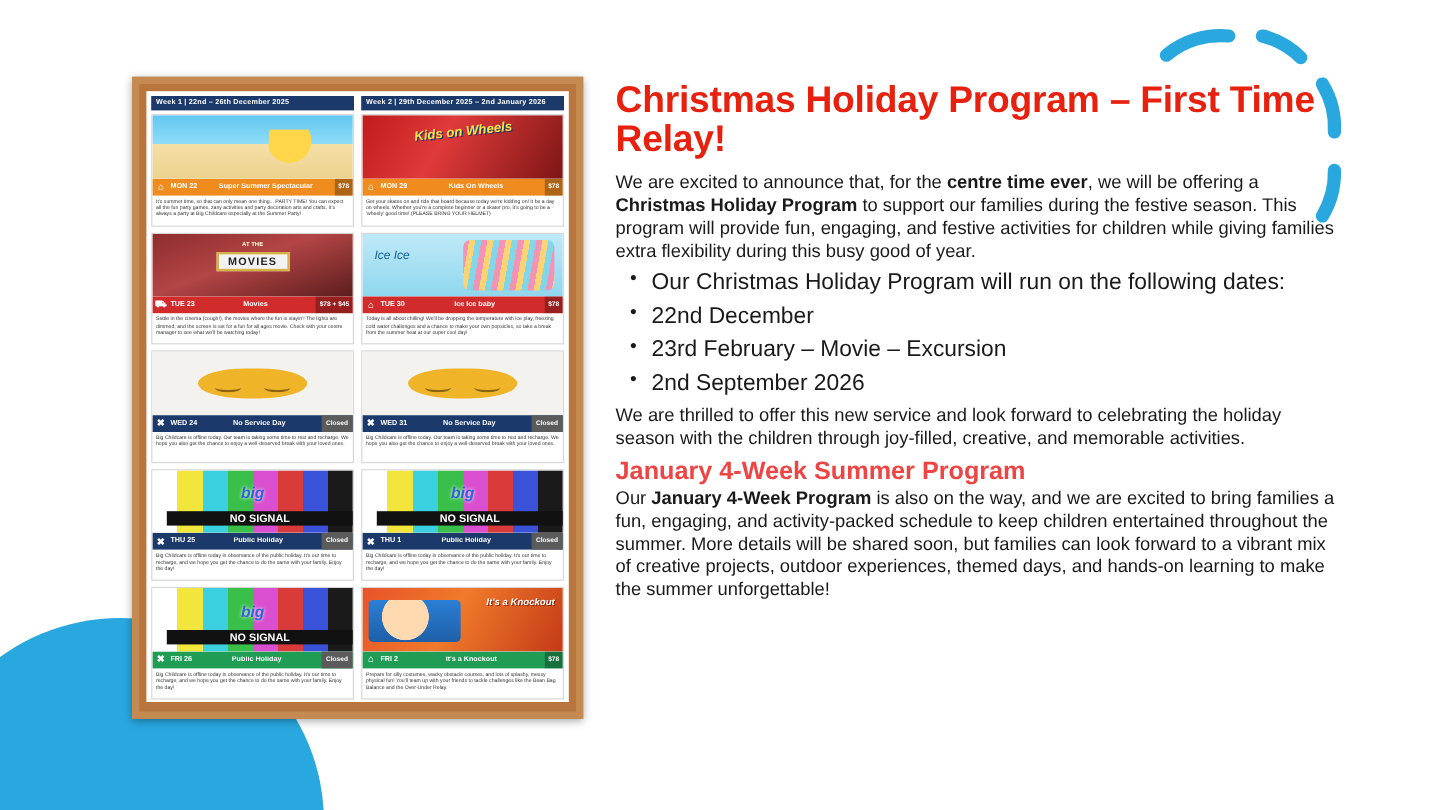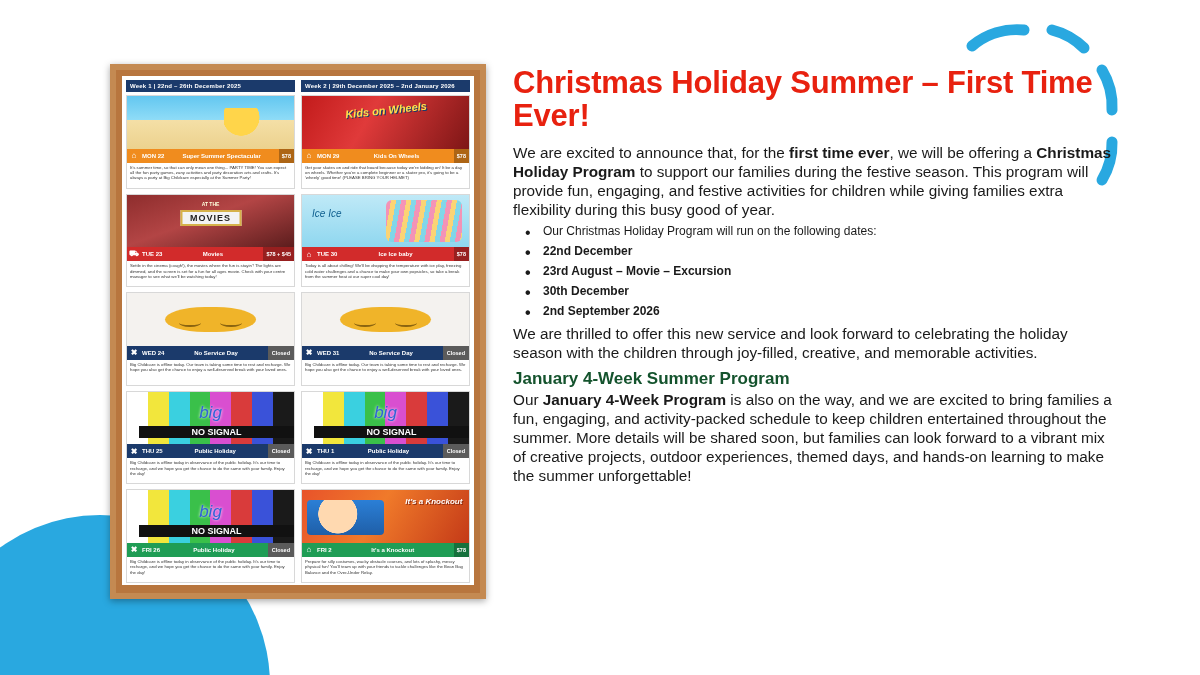--- a/index.html
+++ b/index.html
@@ -248,21 +248,21 @@
     position: absolute; inset: 0;
     background:
       linear-gradient(90deg,
         #ffffff 0 12.5%, #f2e63c 12.5% 25%, #3ad0e0 25% 37.5%,
         #3ac04a 37.5% 50%, #d94fd0 50% 62.5%, #d93b3b 62.5% 75%,
         #3a52d9 75% 87.5%, #1a1a1a 87.5% 100%);
   }
   .art-nosignal .big {
     position: absolute; left: 50%; top: 22%;
     transform: translateX(-50%);
-    color: #2f63d6; font-size: 17px; font-weight: normal; font-style: italic;
+    color: #2f63d6; font-size: 13px; font-weight: bold; font-style: italic;
     text-shadow: 0 0 3px #fff;
   }
   .art-nosignal .ns {
     position: absolute; left: 12px; right: 0; bottom: 12%;
     background: #111; color: #fff;
     text-align: center; font-size: 9px; font-weight: bold;
     padding: 1px 0;
   }
   .art-knockout {
     position: absolute; inset: 0;
@@ -307,36 +307,36 @@
   }
   .para b { font-weight: bold; }
   ul.dates {
     list-style: none;
     margin: 4px 0 6px 0;
     padding: 0;
   }
   ul.dates li {
     position: relative;
     padding-left: 30px;
-    font-size: 12px;
+    font-size: 19px;
     line-height: 1.15;
     color: #1a1a1a;
     margin-bottom: 6px;
   }
   ul.dates li:before {
     content: "•";
     position: absolute;
     left: 12px;
     top: -1px;
     font-size: 16px;
   }
-  ul.dates li.bold { font-weight: bold; }
+  ul.dates li.bold { font-weight: normal; }
   h2.subhead {
-    color: #14532d;
-    font-size: 17px;
+    color: #ef4444;
+    font-size: 21px;
     font-weight: bold;
     margin: 6px 0 1px 0;
   }
 </style>
 </head>
 <body>
 
 <div class="deco-circle-bottom"></div>
 <svg class="deco-arcs" viewBox="0 0 220 200">
   <path d="M20 22 A70 70 0 0 1 72 6" stroke="#29a8e0" stroke-width="11" fill="none" stroke-linecap="round"></path>
@@ -510,29 +510,28 @@
           <div class="cell-desc">Prepare for silly costumes, wacky obstacle courses, and lots of splashy, messy physical fun! You'll team up with your friends to tackle challenges like the Bean Bag Balance and the Over-Under Relay.</div>
         </div>
 
       </div>
     </div>
   </div>
 </div>
 
 <div class="content">
 
-  <h1 class="title">Christmas Holiday Summer – First Time Ever!</h1>
-
-  <p class="para"><span>We are excited to announce that, for the </span><b>first time ever</b><span>, we will be offering a </span><b>Christmas Holiday Program</b><span> to support our families during the festive season. This program will provide fun, engaging, and festive activities for children while giving families extra flexibility during this busy good of year.</span></p>
+  <h1 class="title">Christmas Holiday Program – First Time Relay!</h1>
+
+  <p class="para"><span>We are excited to announce that, for the </span><b>centre time ever</b><span>, we will be offering a </span><b>Christmas Holiday Program</b><span> to support our families during the festive season. This program will provide fun, engaging, and festive activities for children while giving families extra flexibility during this busy good of year.</span></p>
 
   <ul class="dates">
     <li>Our Christmas Holiday Program will run on the following dates:</li>
     <li class="bold">22nd December</li>
-    <li class="bold">23rd August – Movie – Excursion</li>
-    <li class="bold">30th December</li>
+    <li class="bold">23rd February – Movie – Excursion</li>
     <li class="bold">2nd September 2026</li>
   </ul>
 
   <p class="para">We are thrilled to offer this new service and look forward to celebrating the holiday season with the children through joy-filled, creative, and memorable activities.</p>
 
   <h2 class="subhead">January 4-Week Summer Program</h2>
 
   <p class="para"><span>Our </span><b>January 4-Week Program</b><span> is also on the way, and we are excited to bring families a fun, engaging, and activity-packed schedule to keep children entertained throughout the summer. More details will be shared soon, but families can look forward to a vibrant mix of creative projects, outdoor experiences, themed days, and hands-on learning to make the summer unforgettable!</span></p>
 
 </div>

